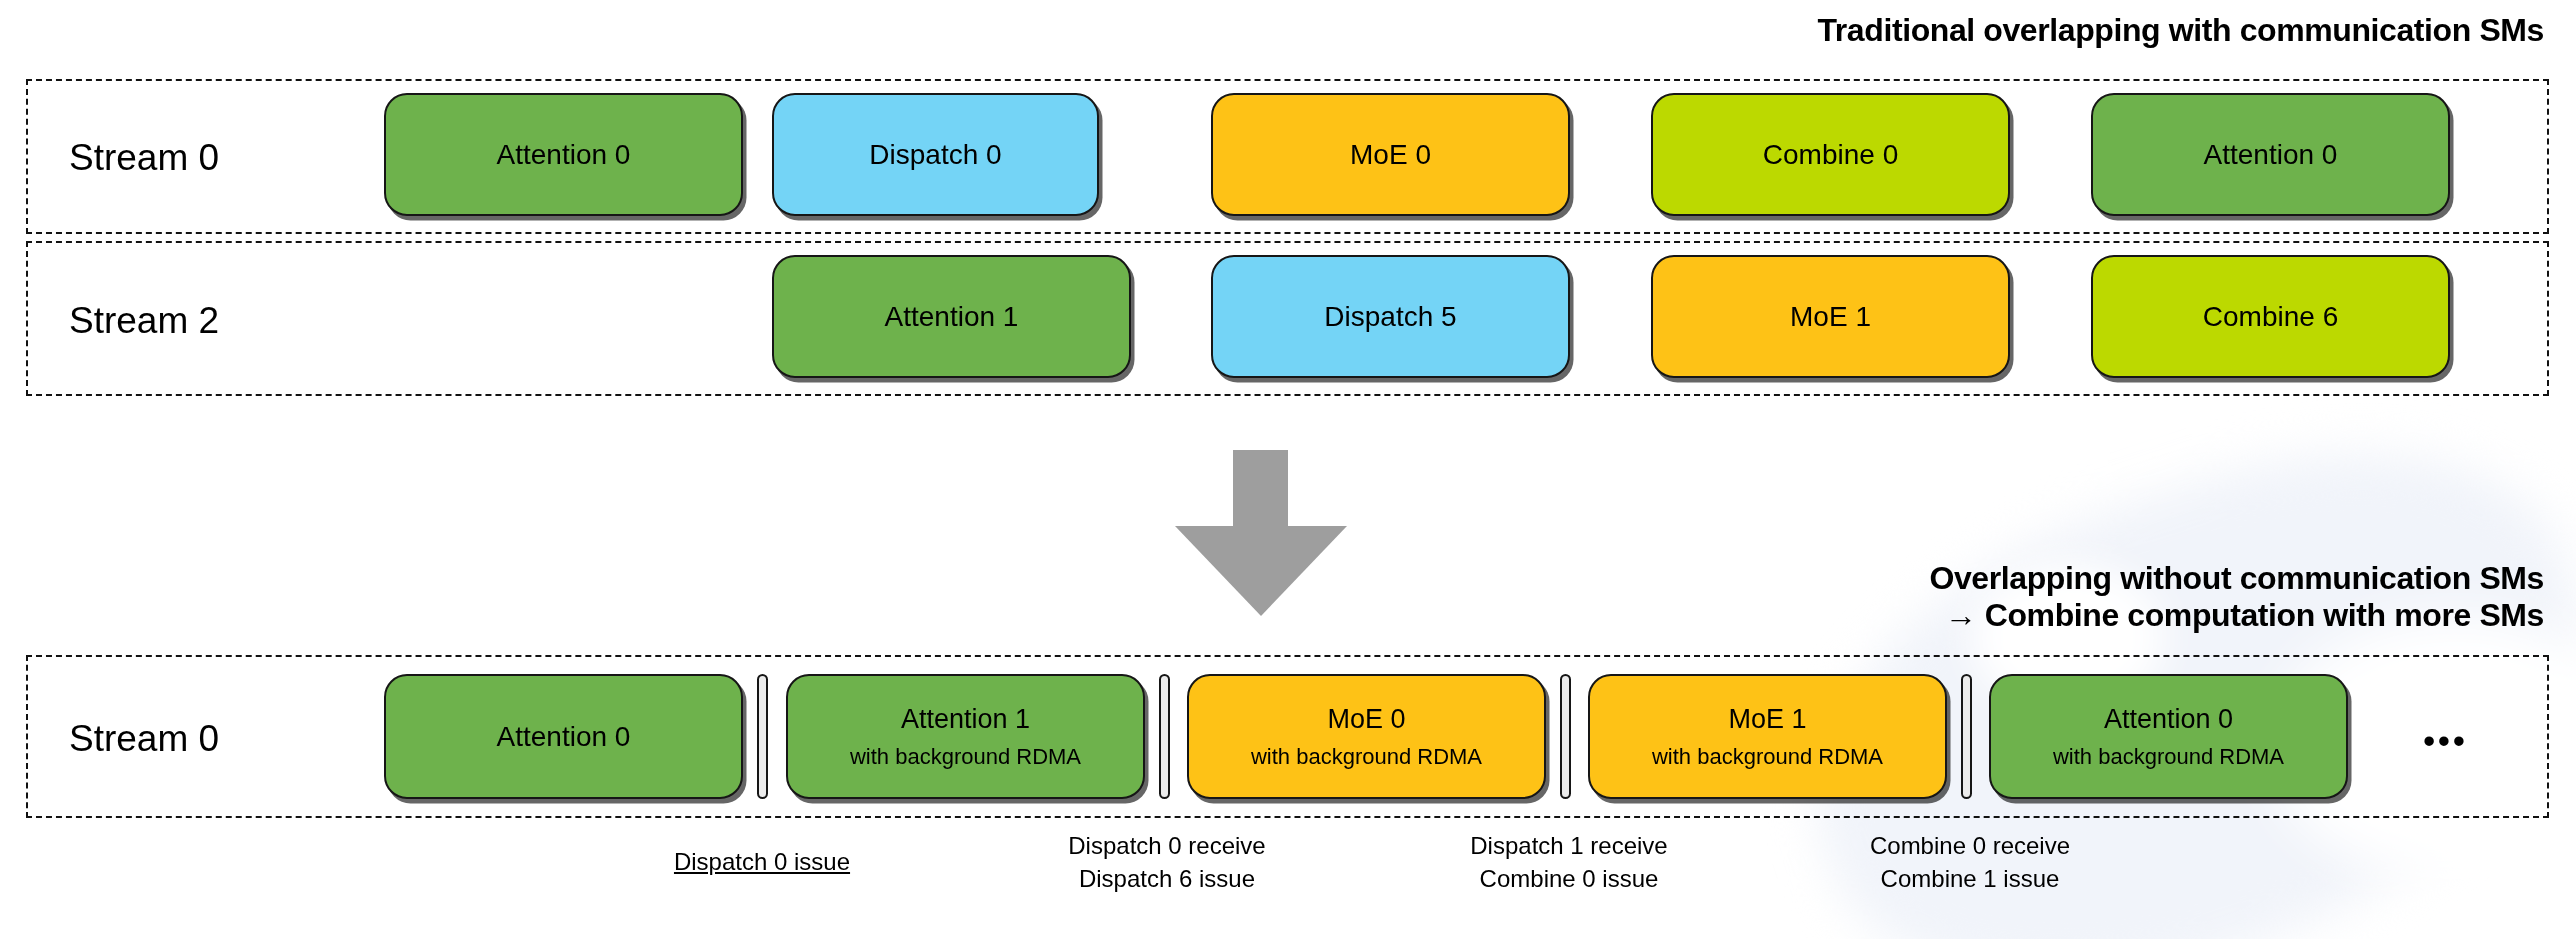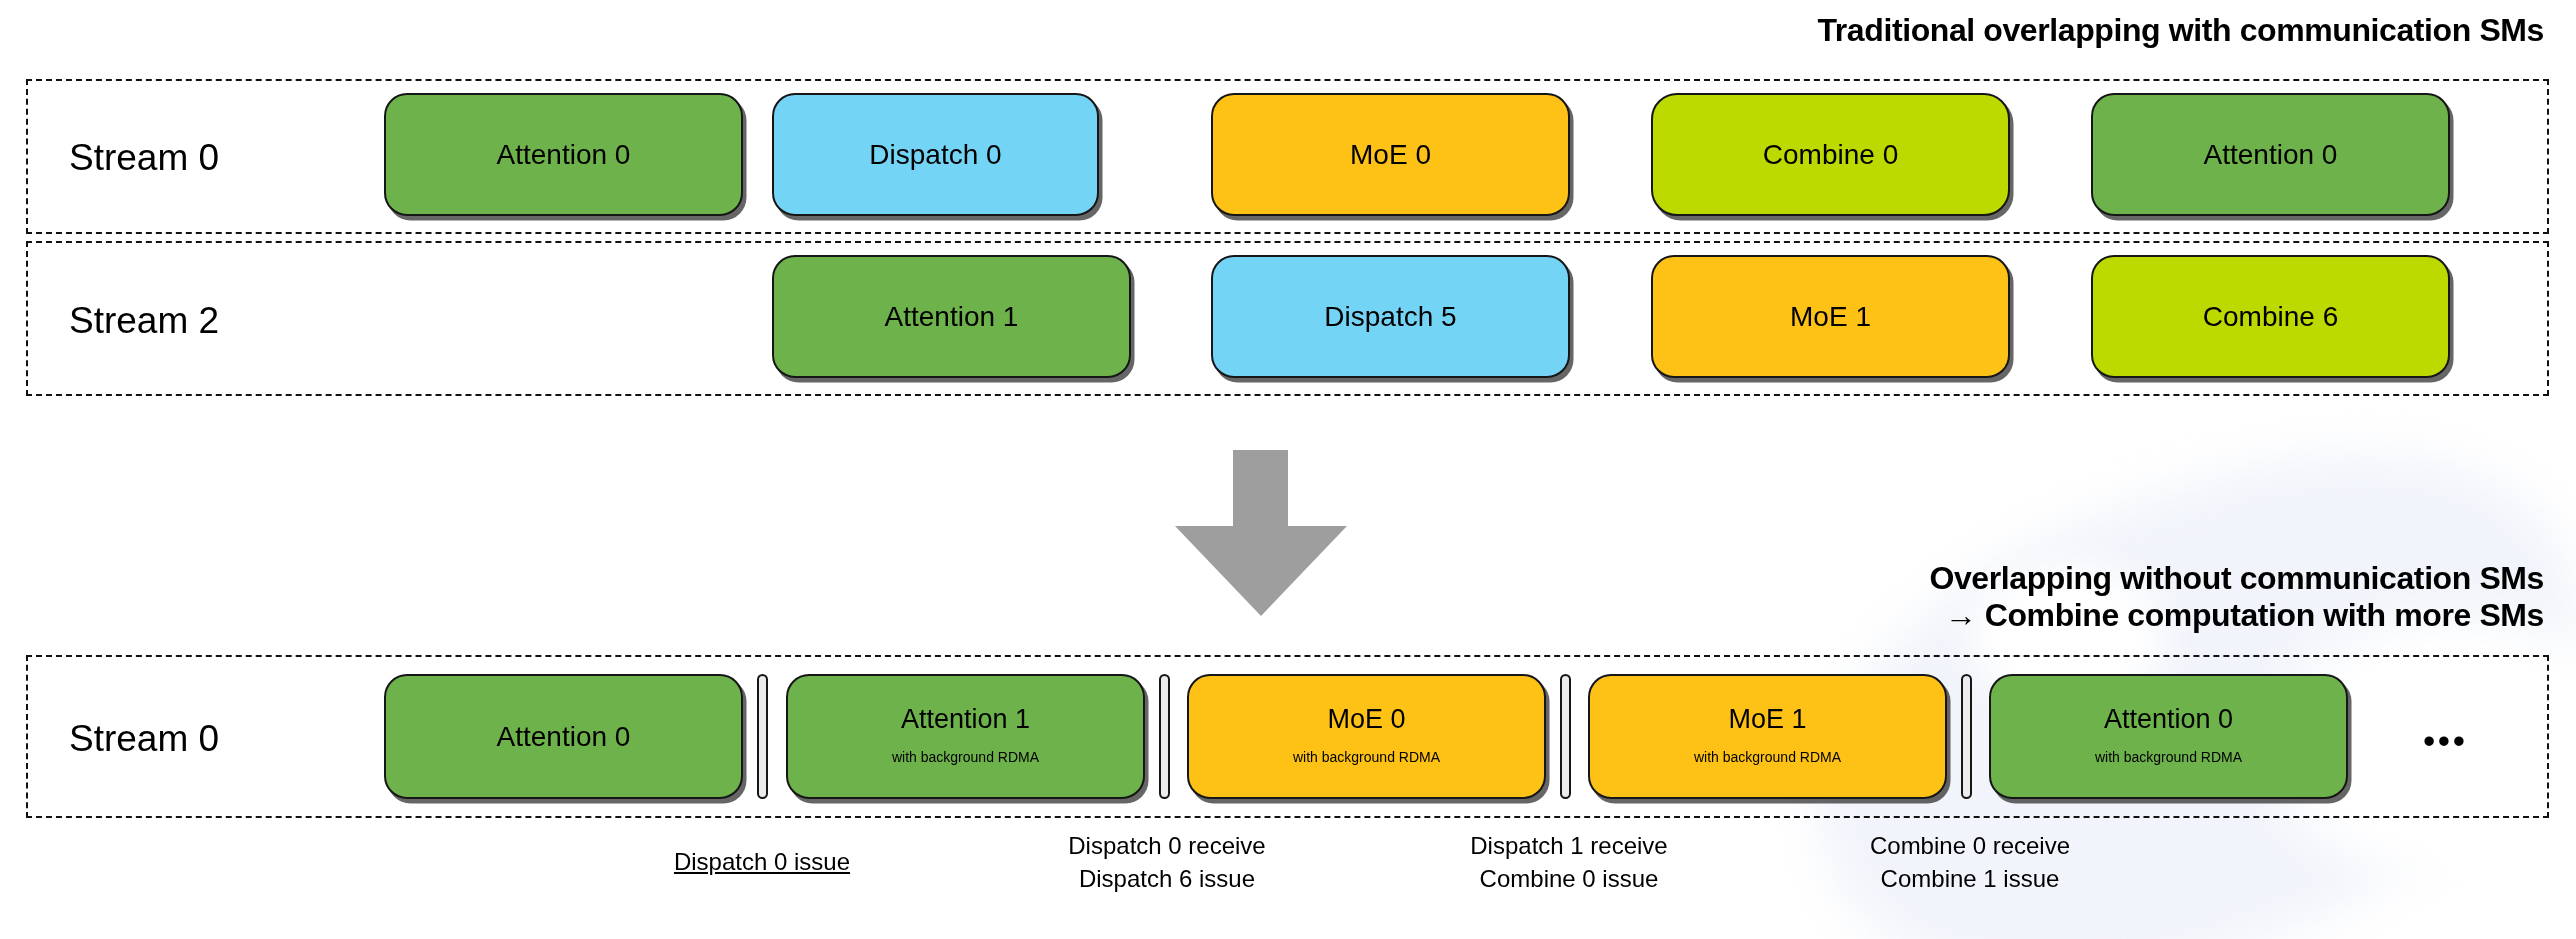--- a/index.html
+++ b/index.html
@@ -94,21 +94,21 @@
     overflow: hidden;
   }
   .blk .t1 {
     font-size: 28px;
     line-height: 32px;
     color: #000;
     white-space: nowrap;
   }
   .blk.two-line .t1 { font-size: 27px; }
   .blk .t2 {
-    font-size: 14px;
+    font-size: 22px;
     line-height: 26px;
     margin-top: 8.8px;
     color: #000;
     white-space: nowrap;
   }
 
   
   .sep {
     position: absolute;
     box-sizing: border-box;
@@ -170,21 +170,21 @@
 
   <div class="blk" style="left:384px; top:93px; width:359px; height:123px; background:#6eb24c;">
     <span class="t1">Attention 0</span>
   </div>
   <div class="blk" style="left:772px; top:93px; width:327px; height:123px; background:#74d4f6;">
     <span class="t1">Dispatch 0</span>
   </div>
   <div class="blk" style="left:1211px; top:93px; width:359px; height:123px; background:#fec216;">
     <span class="t1">MoE 0</span>
   </div>
-  <div class="blk" style="left:1651px; top:93px; width:359px; height:123px; background:#bcd900;border-radius:26px;">
+  <div class="blk" style="left:1651px; top:93px; width:359px; height:123px; background:#bcd900;">
     <span class="t1">Combine 0</span>
   </div>
   <div class="blk" style="left:2091px; top:93px; width:359px; height:123px; background:#6eb24c;">
     <span class="t1">Attention 0</span>
   </div>
 
   <div class="lane" style="left:26px; top:241px; width:2523px; height:155px;"></div>
   <div class="lane-label" style="left:69px; top:302px;">Stream 2</div>
 
   <div class="blk" style="left:772px; top:255px; width:359px; height:123px; background:#6eb24c;">

